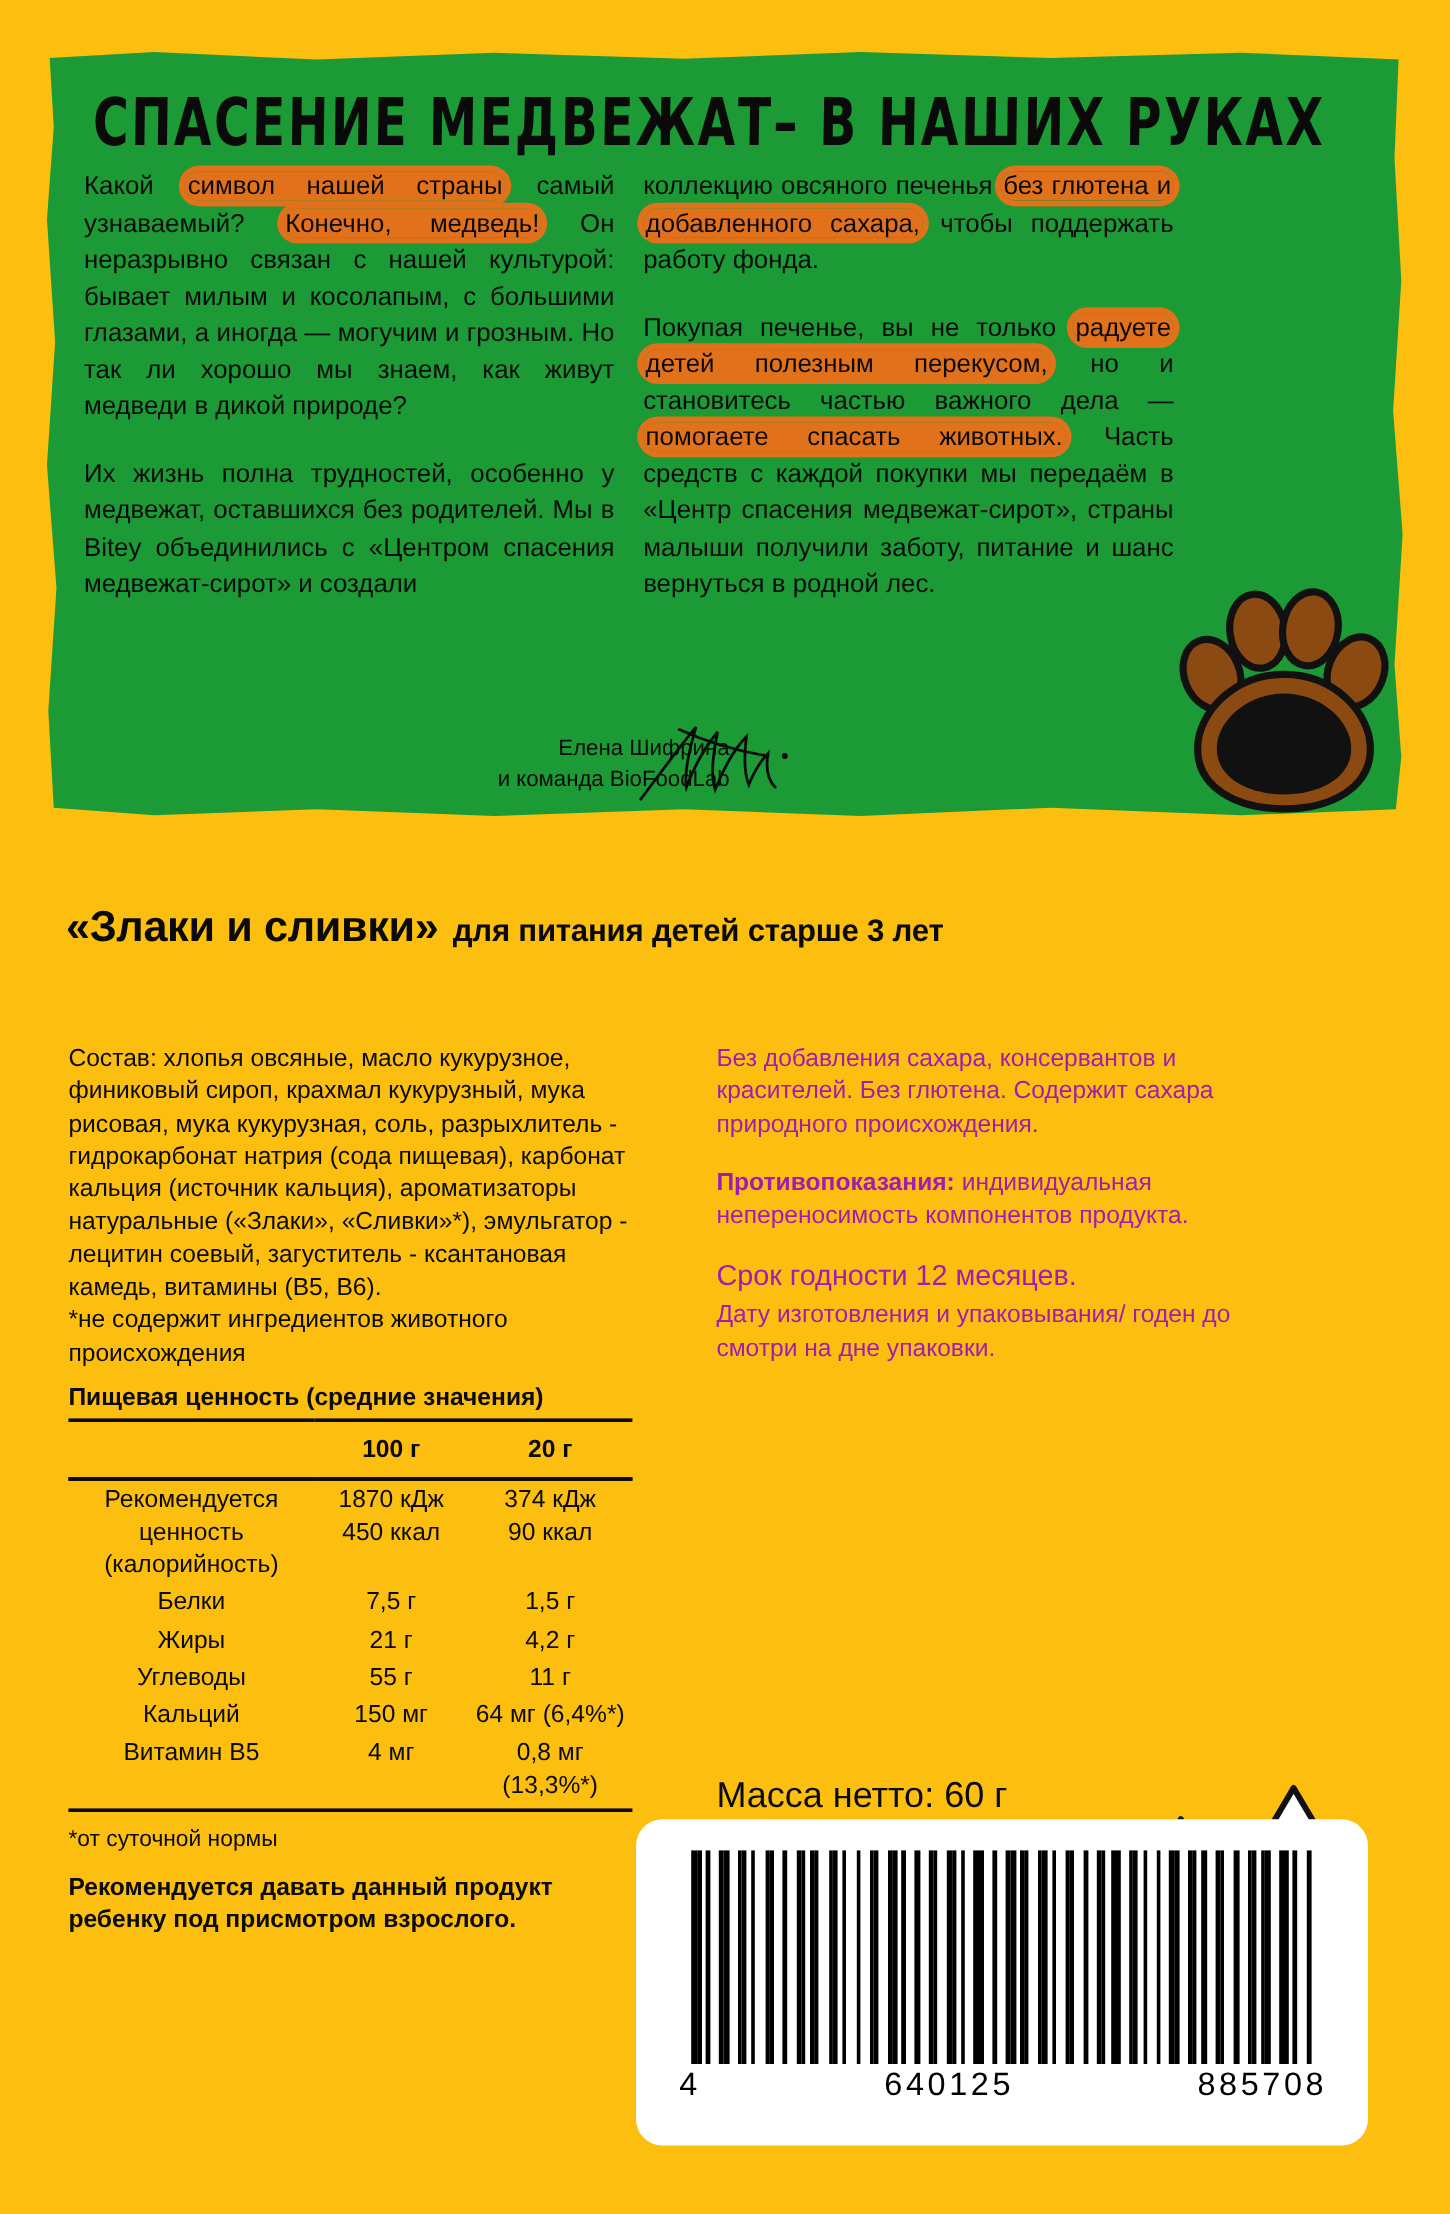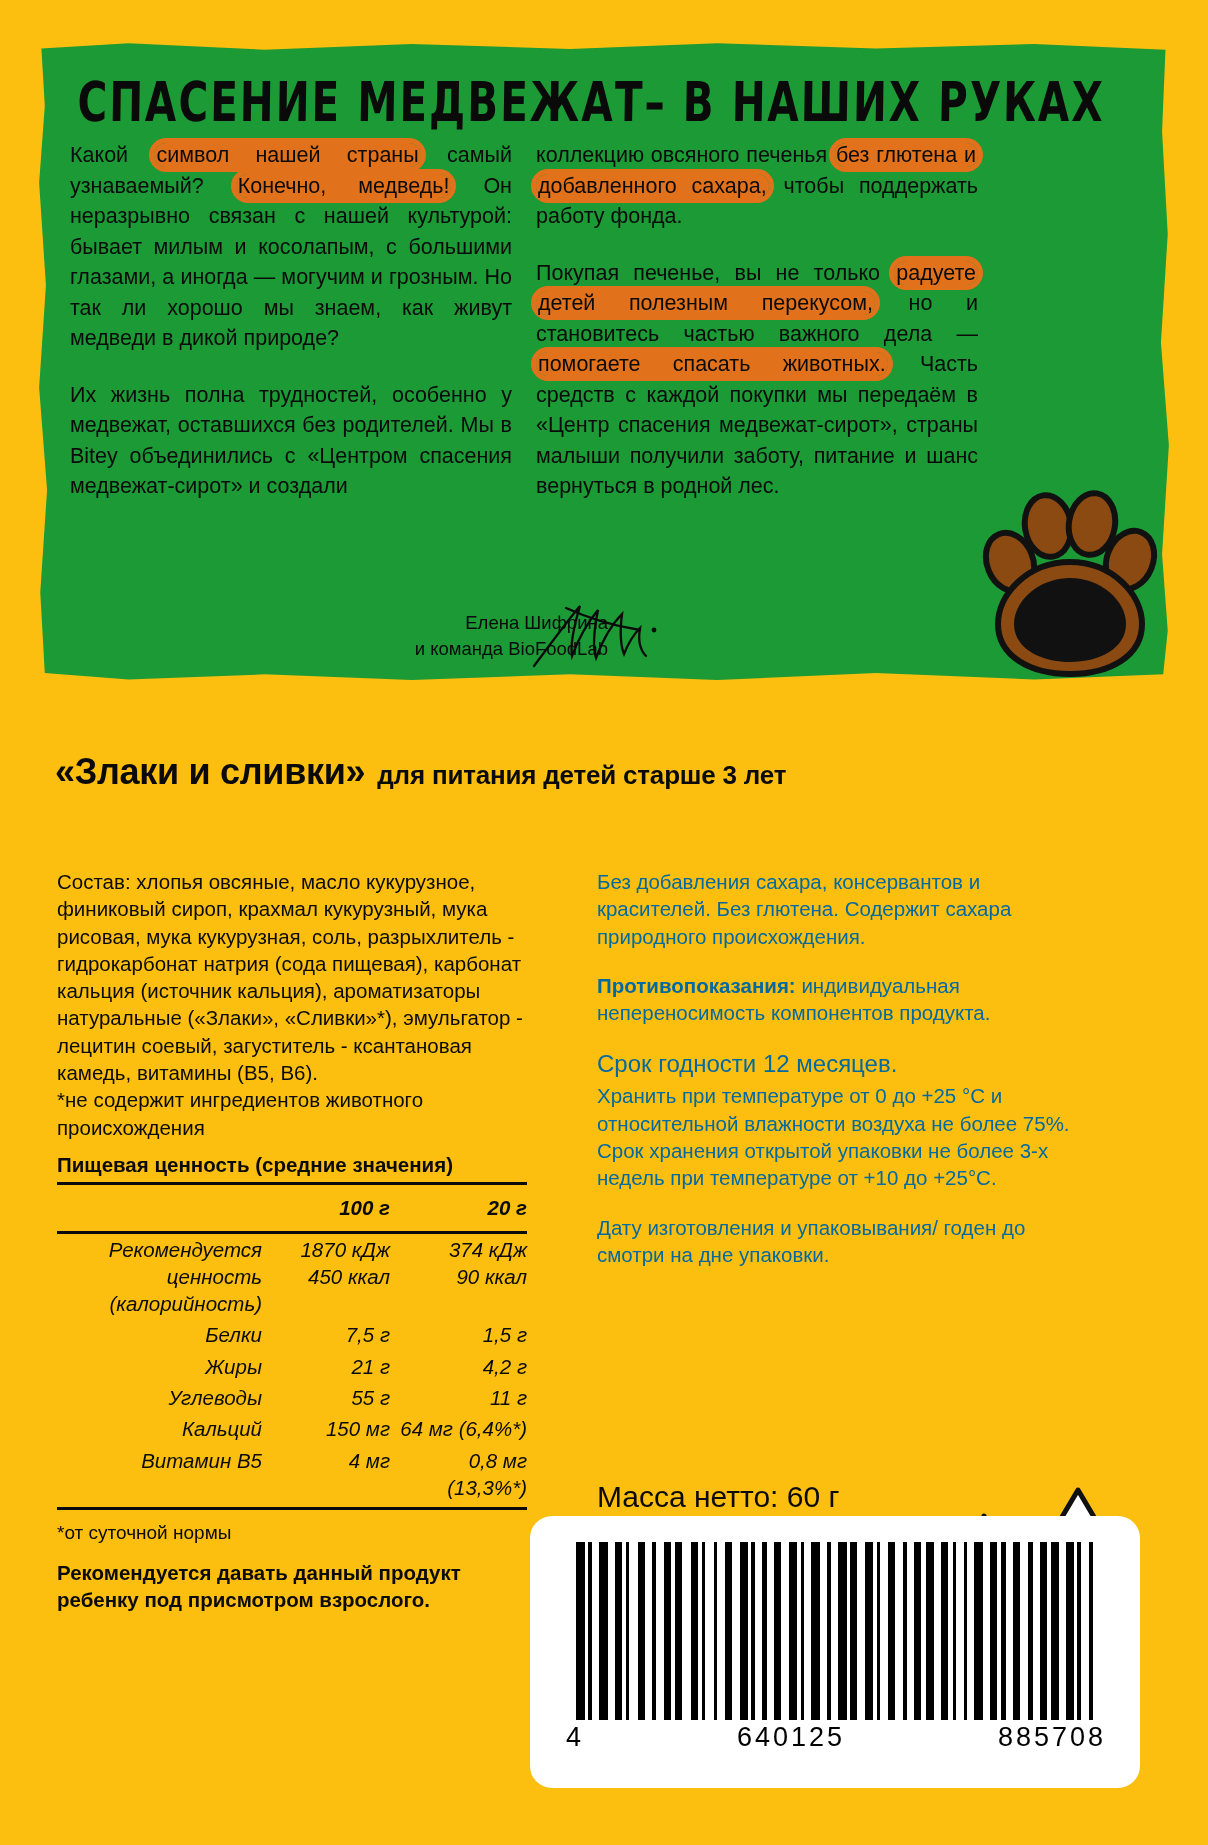--- a/index.html
+++ b/index.html
@@ -139,21 +139,21 @@
     line-height: 27.3px;
     color: #0b0b0b;
   }
   .bottom-right {
     position: absolute;
     left: 597px;
     top: 868px;
     width: 500px;
     font-size: 20.5px;
     line-height: 27.3px;
-    color: #0369a1;
+    color: #a21caf;
   }
   .bottom-right p { margin: 0 0 22px 0; }
   .bold { font-weight: bold; }
 
   .shelf-life {
     font-size: 24px;
     line-height: 32px;
     margin-bottom: 2px;
   }
   .storage {
@@ -177,24 +177,23 @@
     margin-top: 10px;
     margin-bottom: 4px;
   }
   table.nutri {
     width: 470px;
     border-collapse: collapse;
     font-size: 20.5px;
     color: #0b0b0b;
   }
   table.nutri th, table.nutri td {
-    text-align: right;
+    text-align: center;
     padding: 2px 0;
     vertical-align: top;
-    font-style: italic;
   }
   table.nutri thead th {
     font-weight: bold;
     padding-top: 9px;
     padding-bottom: 9px;
   }
   .rule-top { border-top: 3px solid #0b0b0b; }
   .rule-bot { border-bottom: 3px solid #0b0b0b; }
   .col-name { width: 205px; }
   .col-100 { width: 128px; }
@@ -354,21 +353,20 @@
   </table>
   <div class="nutri-note-rule"></div>
   <div class="nutri-foot">*от суточной нормы</div>
   <div class="recommend">Рекомендуется давать данный продукт ребенку под присмотром взрослого.</div>
 </div>
 
 <div class="bottom-right">
   <p>Без добавления сахара, консервантов и красителей. Без глютена. Содержит сахара природного происхождения.</p>
   <p><span class="bold">Противопоказания:</span><span> индивидуальная непереносимость компонентов продукта.</span></p>
   <div class="shelf-life">Срок годности 12 месяцев.</div>
-  <p class="storage">Хранить при температуре от 0 до +25 °С и относительной влажности воздуха не более 75%. Срок хранения открытой упаковки  не более 3-х недель при температуре  от +10 до +25°С.</p>
   <p>Дату изготовления и упаковывания/ годен до смотри на дне упаковки.</p>
 </div>
 
 <div class="mass-netto">Масса нетто: 60 г</div>
 
 <svg class="trees" viewBox="0 0 300 300">
   <g fill="#ffffff" stroke="#111" stroke-width="5" stroke-linejoin="round">
     <path d="M96 250 L96 212 L70 212 L92 176 L74 176 L96 140 L80 140 L104 96 L128 140 L112 140 L134 176 L116 176 L138 212 L112 212 L112 250 Z"></path>
     <path d="M188 262 L188 214 L152 214 L182 170 L158 170 L188 124 L166 124 L198 70 L230 124 L208 124 L238 170 L214 170 L244 214 L208 214 L208 262 Z"></path>
   </g>

